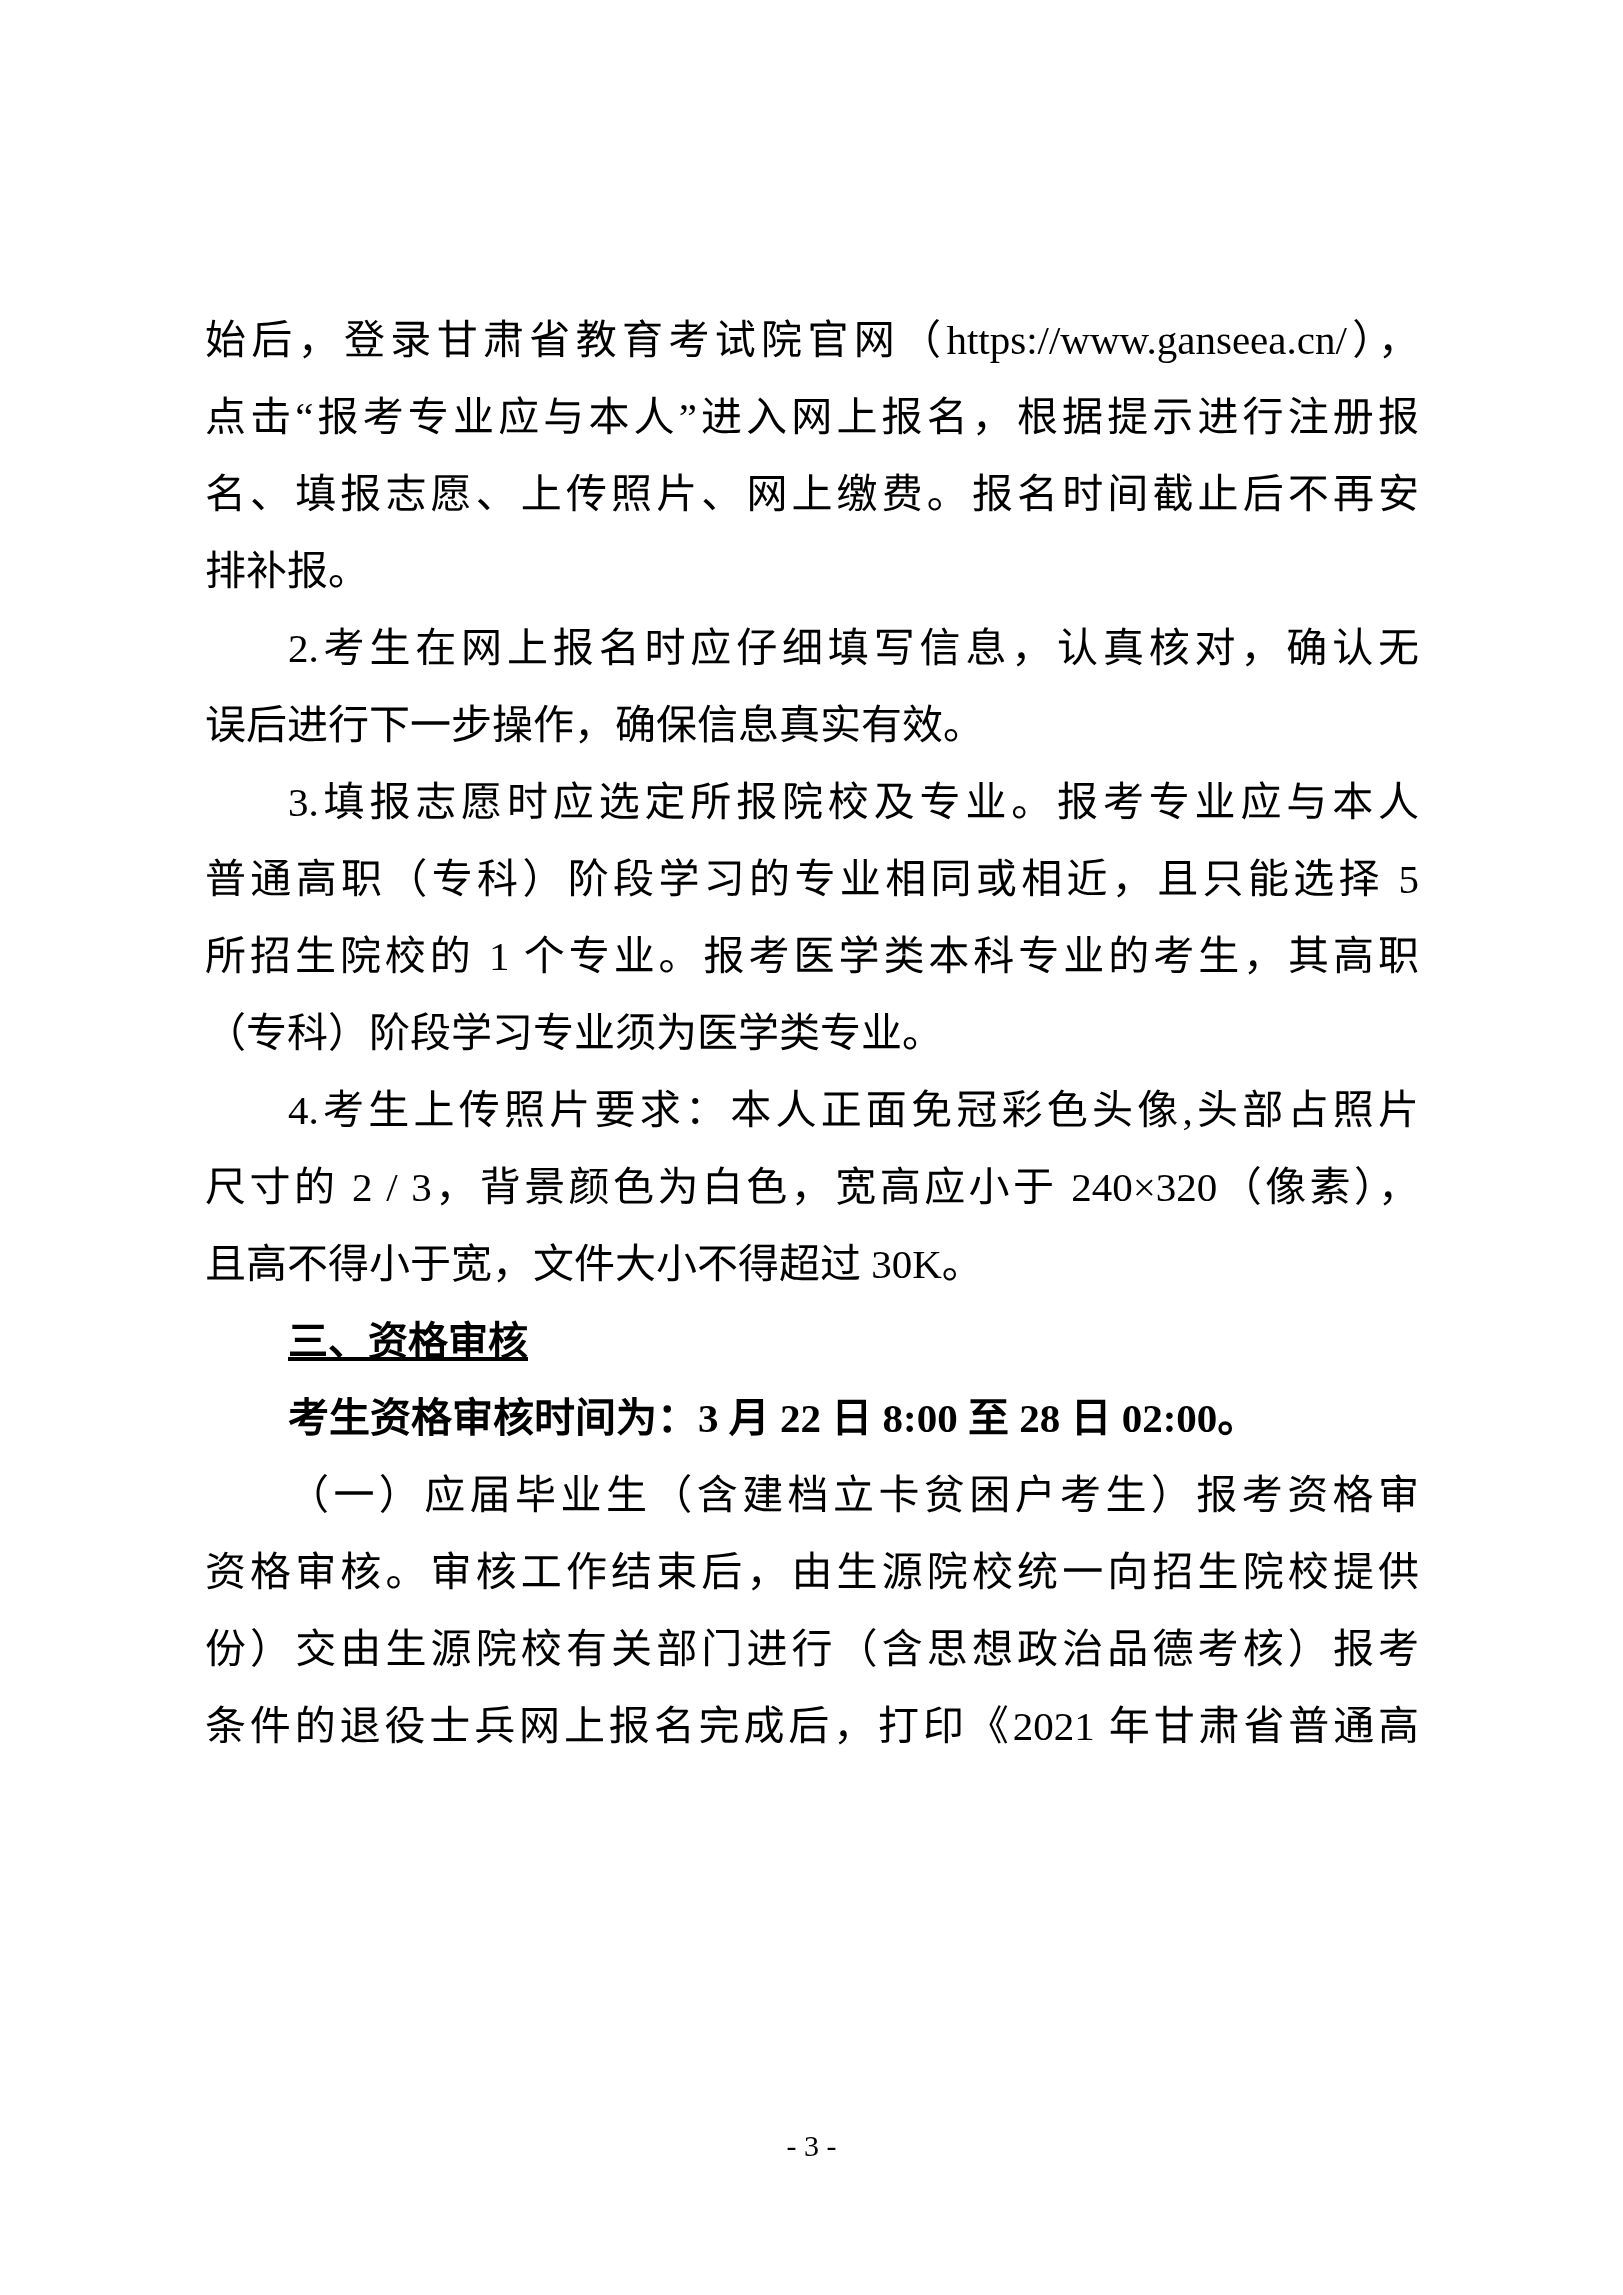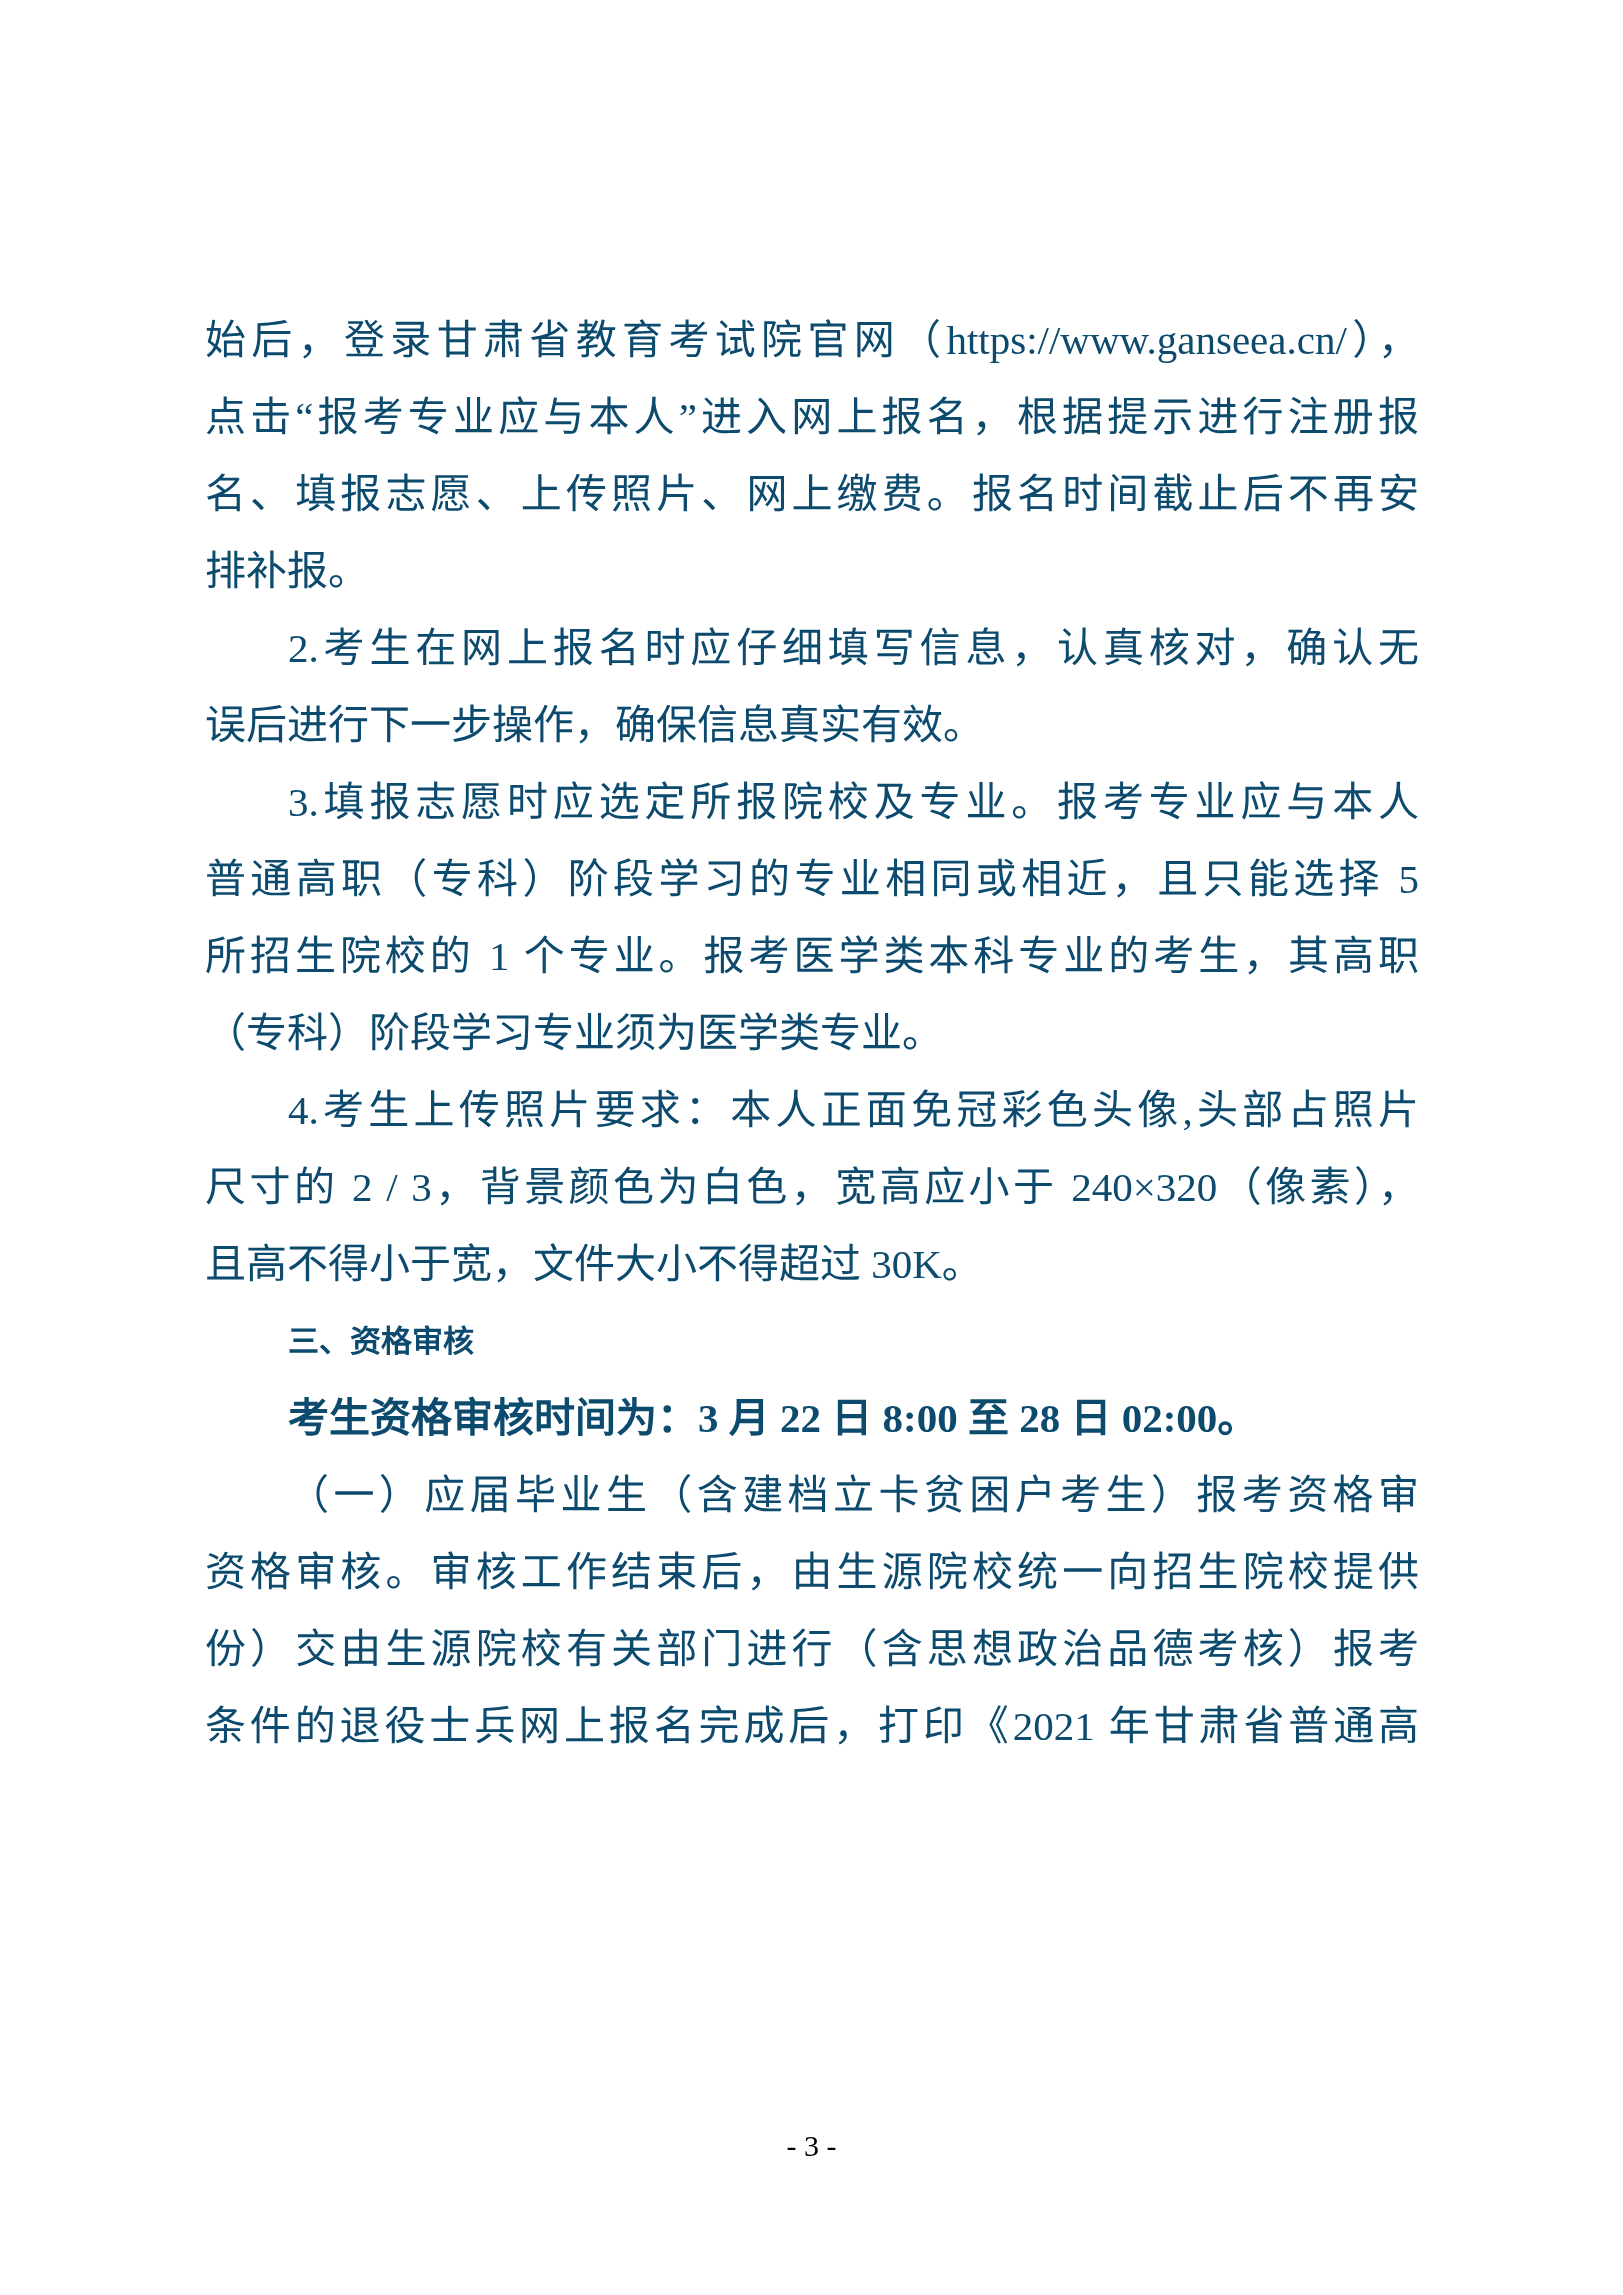--- a/index.html
+++ b/index.html
@@ -19,37 +19,38 @@
     position: absolute;
     left: 205px;
     top: 302px;
     width: 1214px;
   }
   .line {
     height: 77px;
     line-height: 77px;
     font-family: "Liberation Serif", "DejaVu Serif", serif;
     font-size: 41px;
-    color: #0c4a6e;
+    color: #000000;
     text-align: left;
     white-space: normal;
     overflow: visible;
   }
   .line.justify {
     text-align: justify;
     text-align-last: justify;
     -moz-text-align-last: justify;
   }
   .line.indent {
     text-indent: 83px;
   }
   .line.v-heading {
     font-family: "Liberation Sans", "DejaVu Sans", sans-serif;
     font-weight: bold;
-    font-size: 31px;
+    font-size: 40px;
+    text-decoration: underline;
   }
   .line.v-bold {
     font-weight: bold;
   }
   .footer {
     position: absolute;
     left: 0;
     width: 100%;
     top: 2124px;
     height: 44px;

